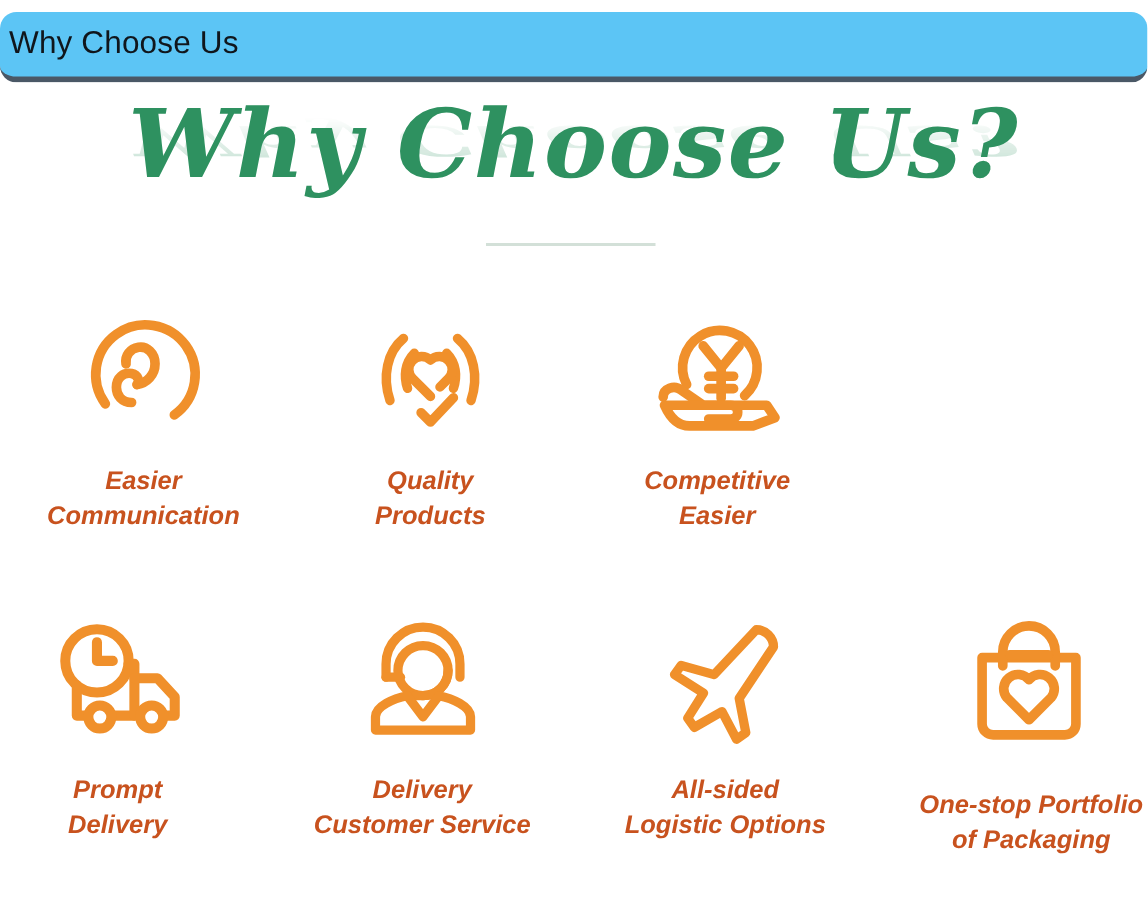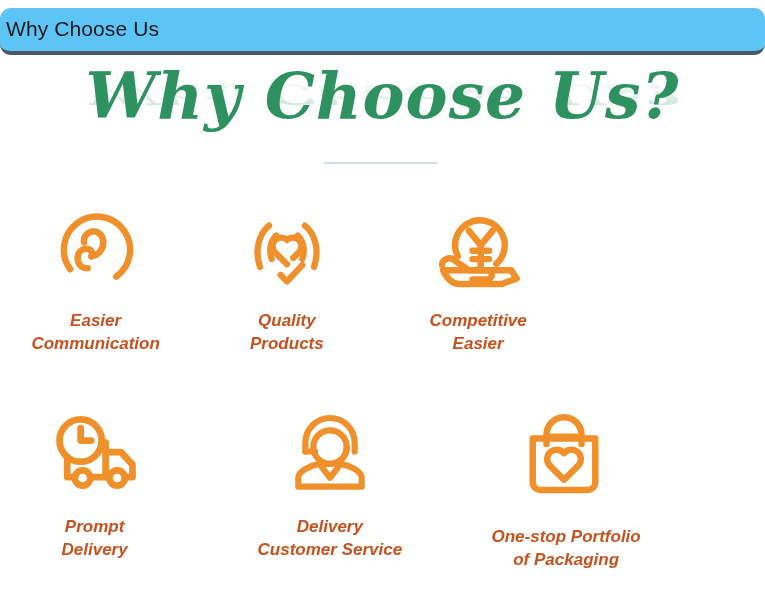--- a/index.html
+++ b/index.html
@@ -235,20 +235,29 @@
             <path d="M22 46 H33"></path>
             <circle cx="50" cy="41" r="19"></circle>
             <path d="M69 41 A19 19 0 0 1 50 60 H44"></path>
             <path d="M14 86 V76 C14 68 28 62 38 60 L50 76 L62 60 C72 62 86 68 86 76 V86 Z"></path>
           </svg>
         </div>
         <div class="feature-label">Delivery
 Customer Service</div>
       </div>
 
+      <div class="feature-cell cell-logistics">
+        <div class="feature-icon">
+          <svg width="88" height="88" viewBox="0 0 100 100" fill="none" stroke="#F0902B" stroke-width="7" stroke-linecap="round" stroke-linejoin="round">
+            <path d="M73 10 C80 10 86 16 86 23 L60 62 L65 88 L58 93 L47 72 L26 84 L21 77 L33 58 L11 44 L16 37 L41 44 Z"></path>
+          </svg>
+        </div>
+        <div class="feature-label">All-sided
+Logistic Options</div>
+      </div>
 
       <div class="feature-cell cell-packaging">
         <div class="feature-icon">
           <svg width="92" height="92" viewBox="0 0 100 100" fill="none" stroke="#F0902B" stroke-width="7" stroke-linecap="round" stroke-linejoin="round">
             <path d="M16 32 H84 V80 A8 8 0 0 1 76 88 H24 A8 8 0 0 1 16 80 Z"></path>
             <path d="M31 38 V28 A19 19 0 0 1 69 28 V38"></path>
             <path d="M36 30 H64"></path>
             <path d="M50 77 L34 61 A10 10 0 0 1 50 48 A10 10 0 0 1 66 61 Z"></path>
           </svg>
         </div>

